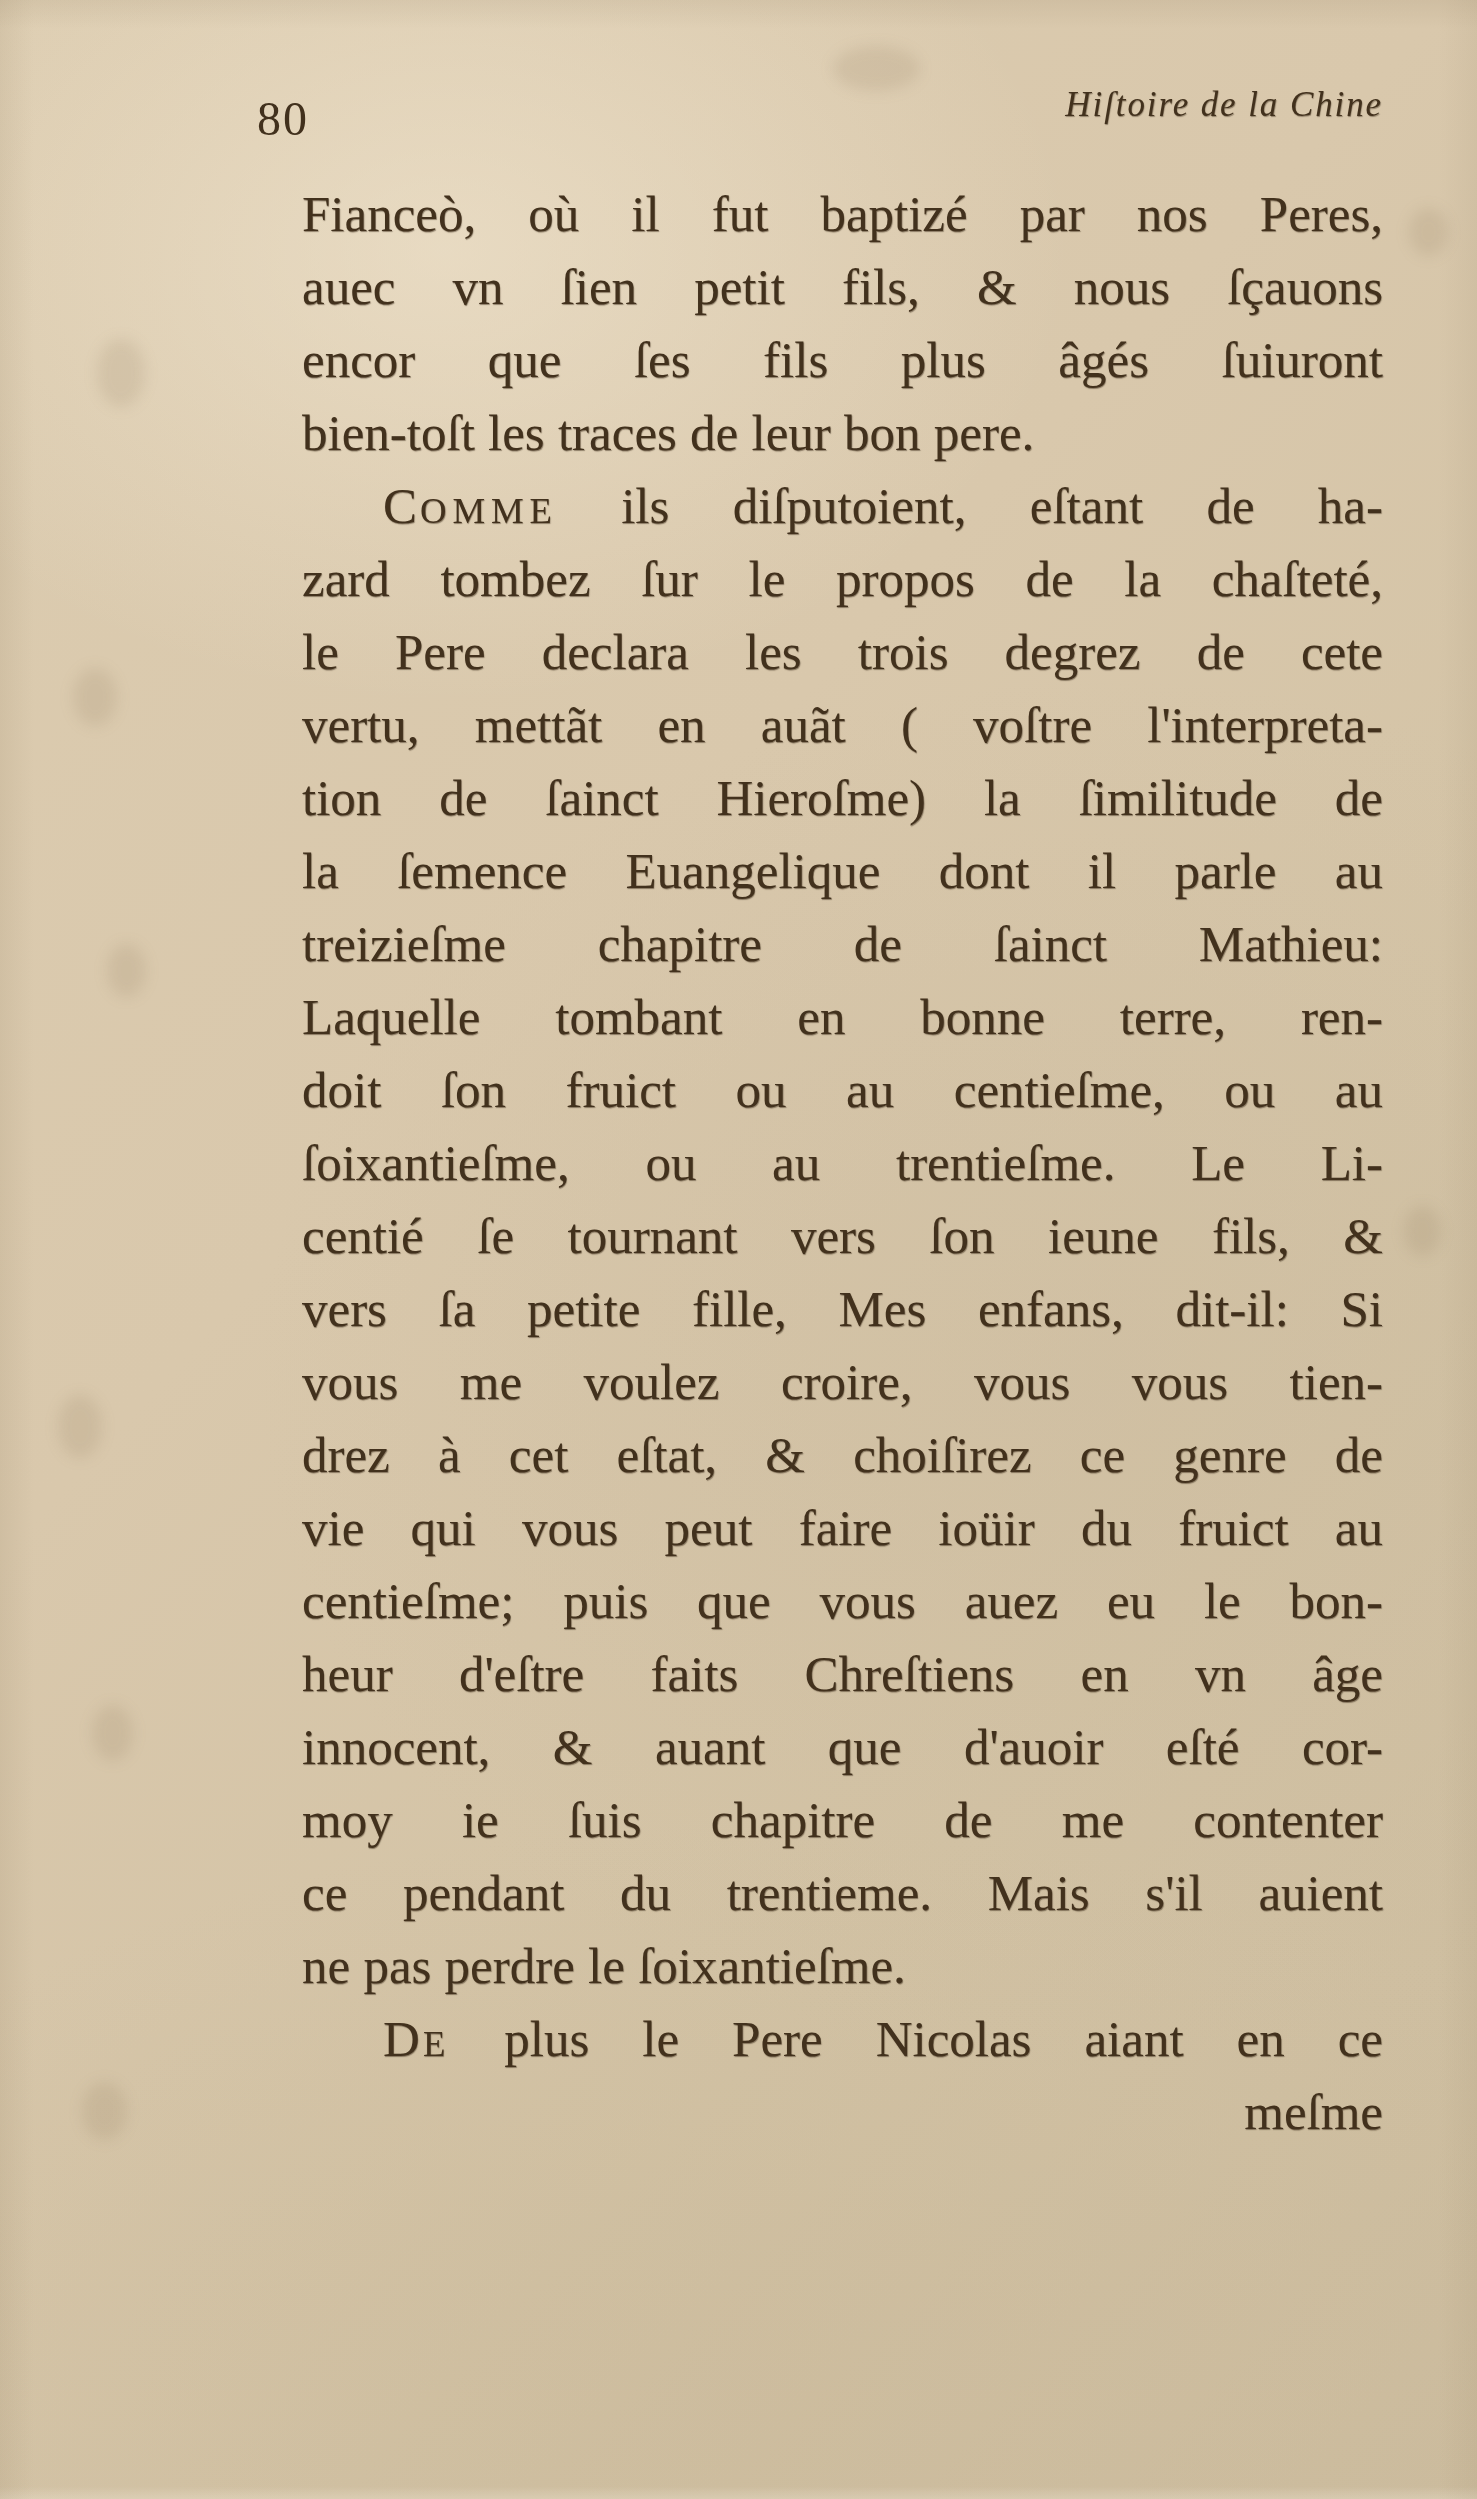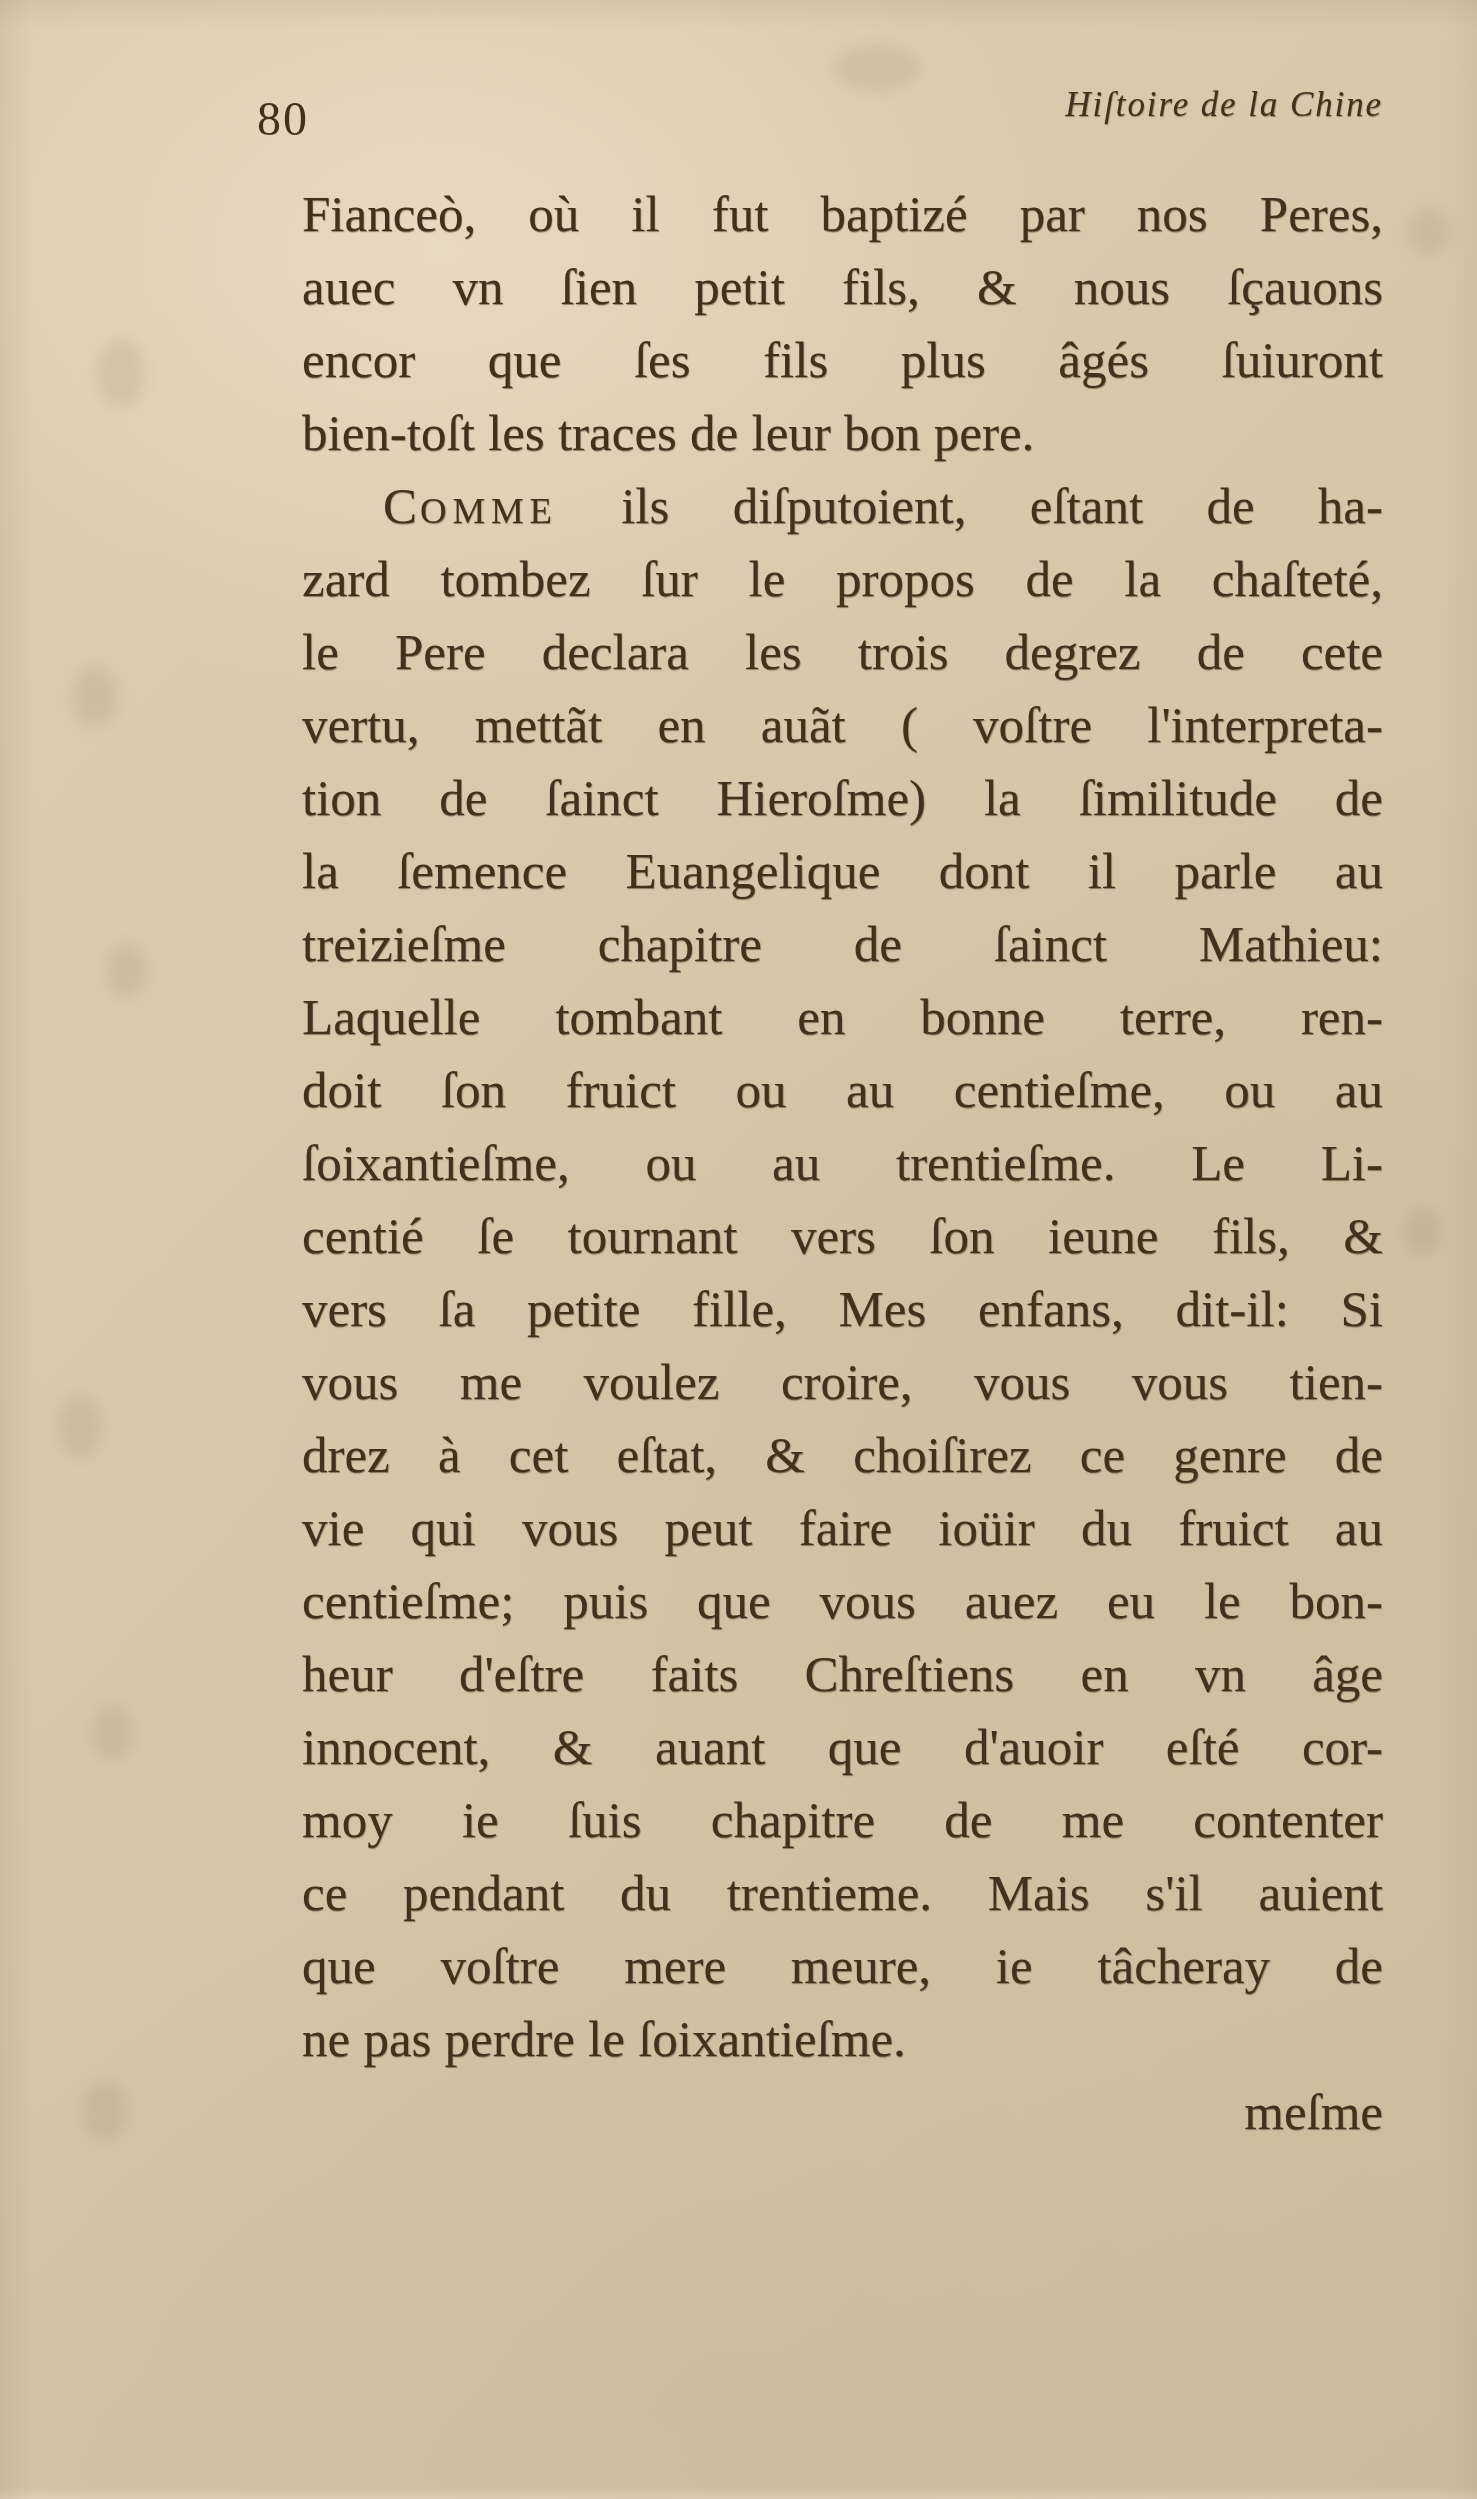--- a/index.html
+++ b/index.html
@@ -103,18 +103,18 @@
     <div class="line">centié ſe tournant vers ſon ieune fils, &amp;</div>
     <div class="line">vers ſa petite fille, Mes enfans, dit-il: Si</div>
     <div class="line">vous me voulez croire, vous vous tien-</div>
     <div class="line">drez à cet eſtat, &amp; choiſirez ce genre de</div>
     <div class="line">vie qui vous peut faire ioüir du fruict au</div>
     <div class="line">centieſme; puis que vous auez eu le bon-</div>
     <div class="line">heur d'eſtre faits Chreſtiens en vn âge</div>
     <div class="line">innocent, &amp; auant que d'auoir eſté cor-</div>
     <div class="line">moy ie ſuis chapitre de me contenter</div>
     <div class="line">ce pendant du trentieme. Mais s'il auient</div>
-    <div class="line">que voſtre mere meure, ie tâcheray de</div>
     <div class="line no-just">ne pas perdre le ſoixantieſme.</div>
+    <div class="line indent"><span class="lead-cap">D</span><span class="sc">E</span><span> plus le Pere Nicolas aiant en ce</span></div>
     <div class="line catchword">meſme</div>
   </div>
 </div>
 
 
 </body></html>

